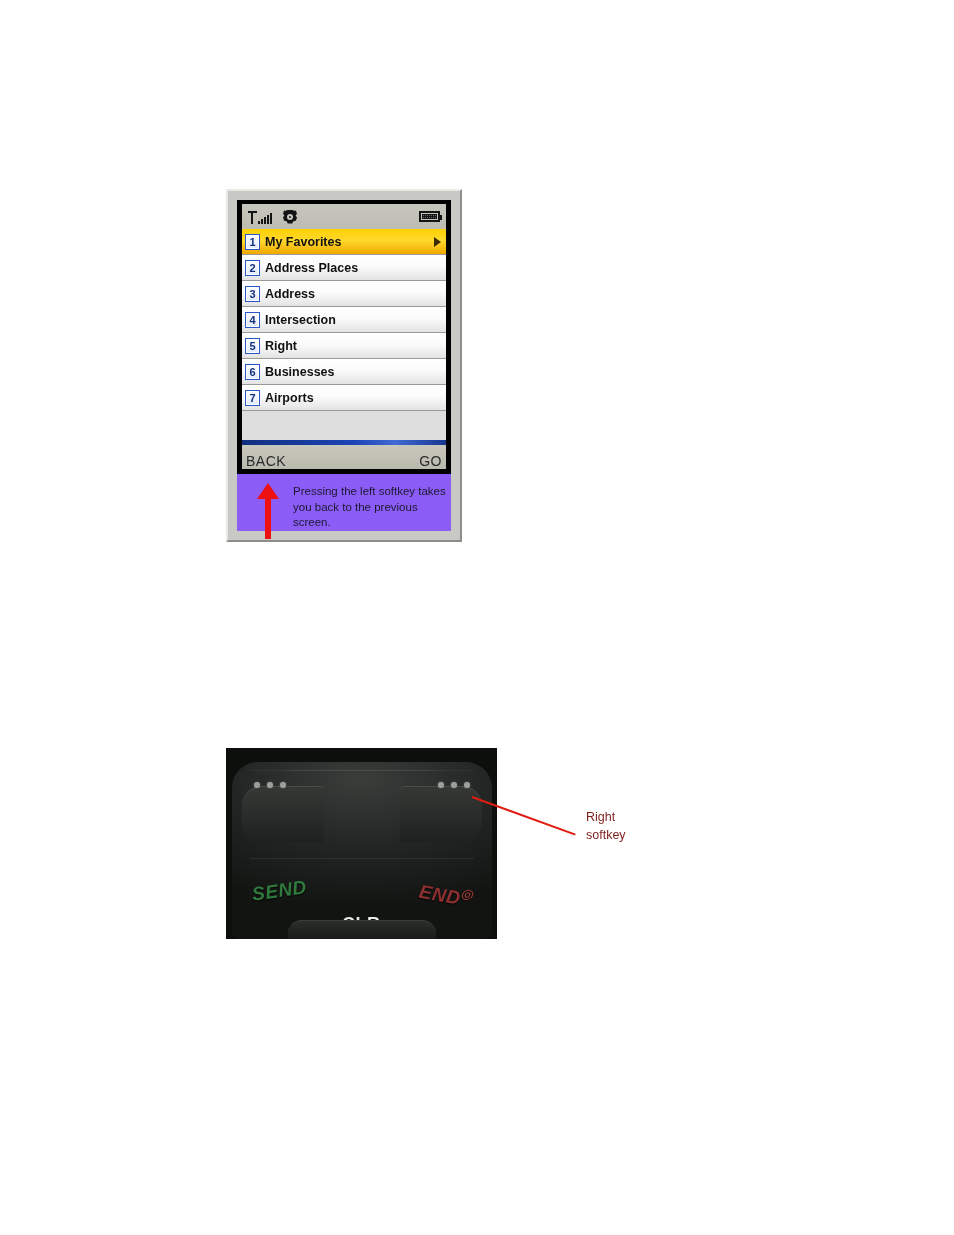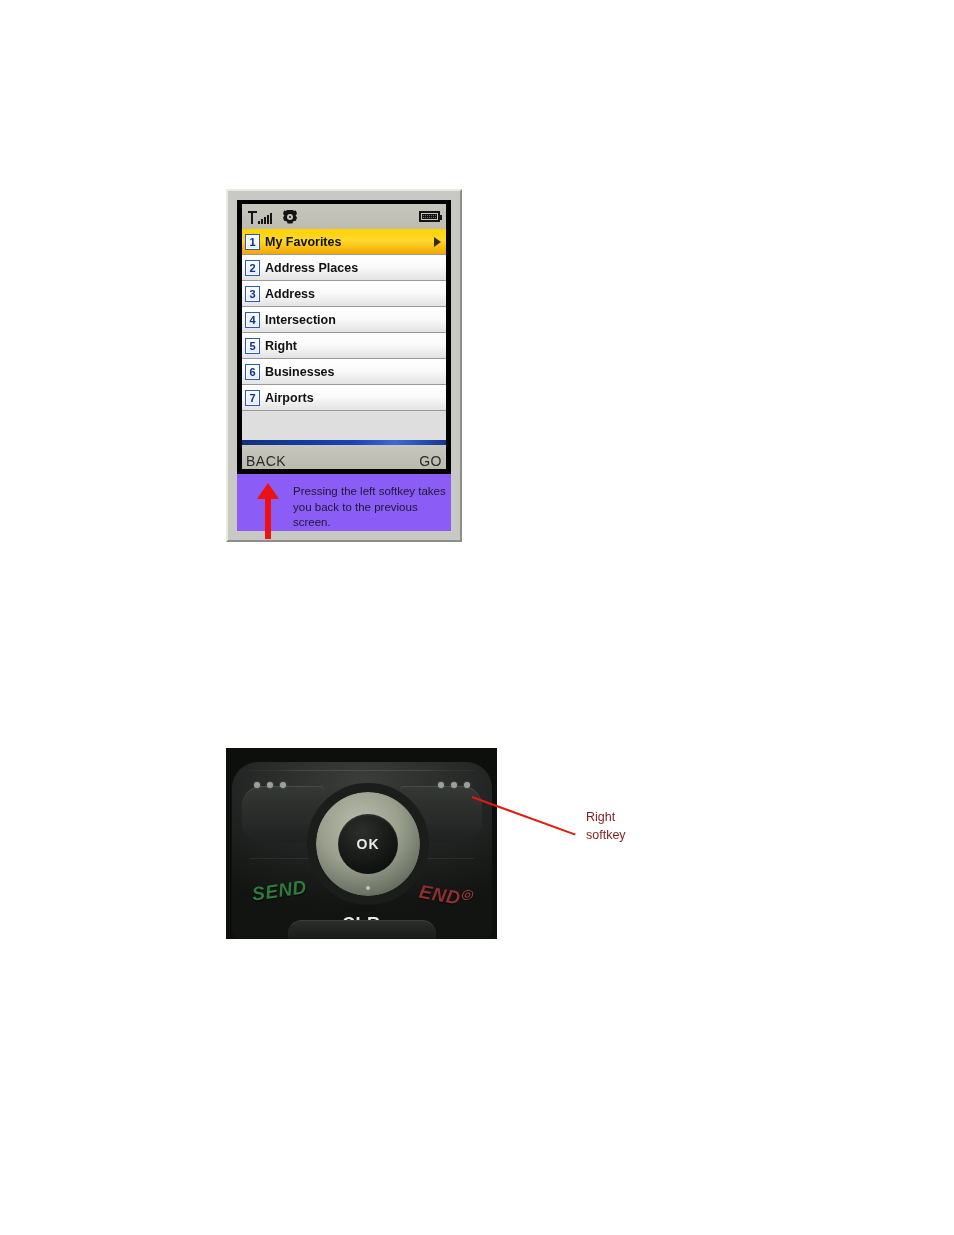--- a/index.html
+++ b/index.html
@@ -549,26 +549,20 @@
         <span></span>
           <span></span>
           <span></span>
       </div>
       <div class="dots right">
         <span></span>
           <span></span>
           <span></span>
       </div>
 
-      <div class="navring">
-        <div class="okbtn">
-          <span>OK</span>
-        </div>
-        <div class="nub"></div>
-      </div>
 
       <div class="key-send">SEND</div>
       <div class="key-end">
         <span>END</span><span class="pw">ⓞ</span>
       </div>
       <div class="key-clr">CLR</div>
 
       <div class="bottom-key"></div>
     </div>
   </div>

